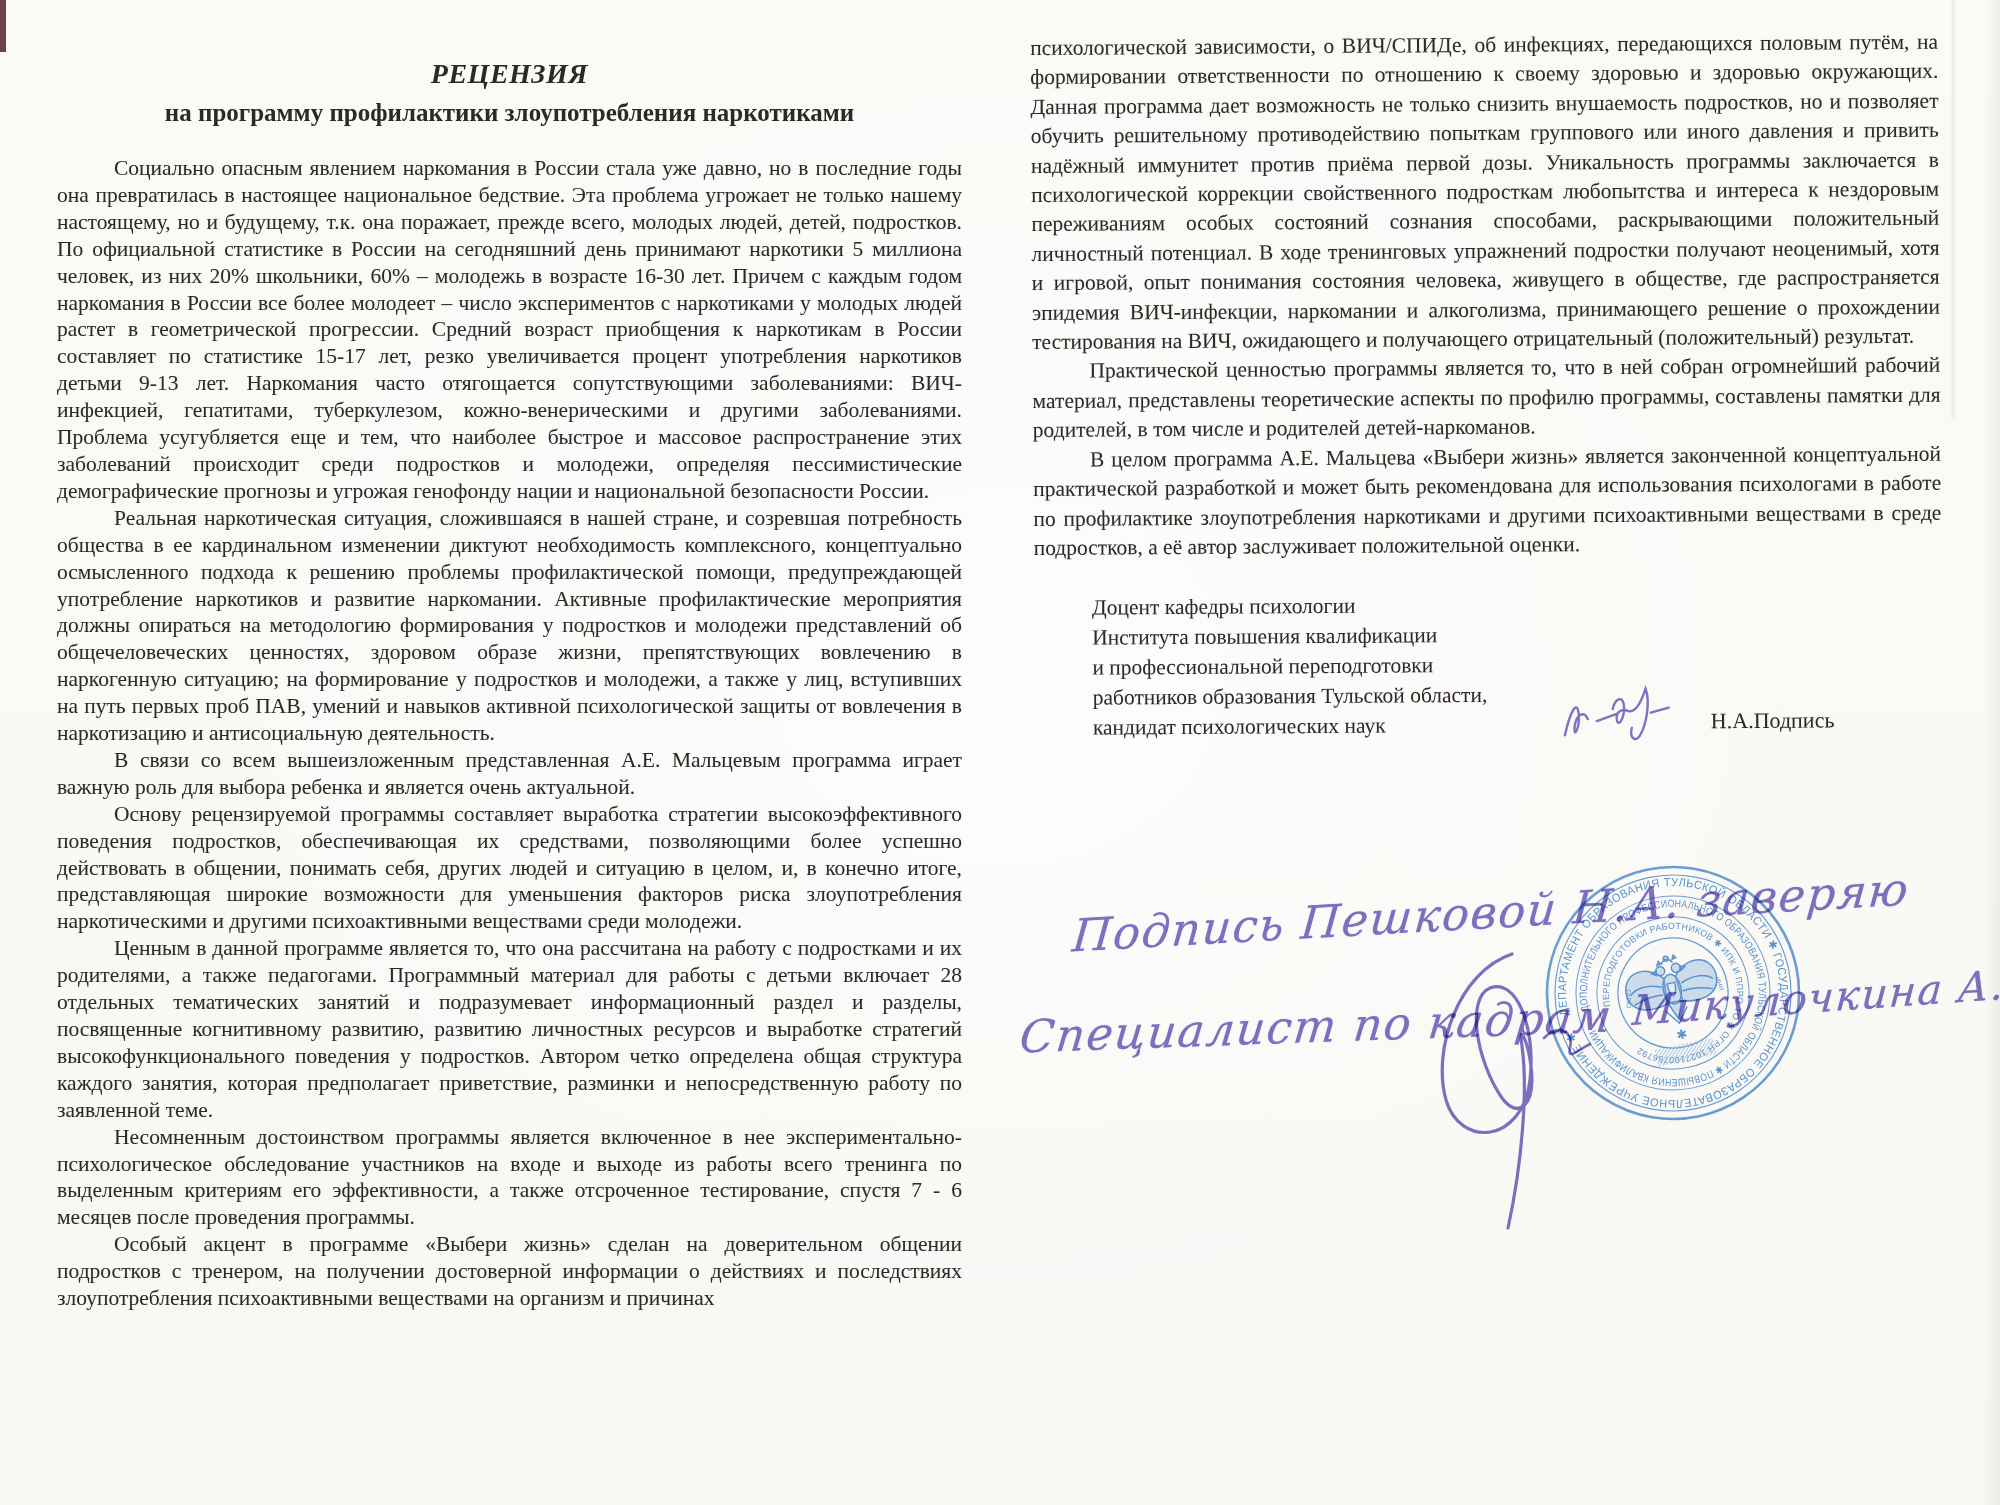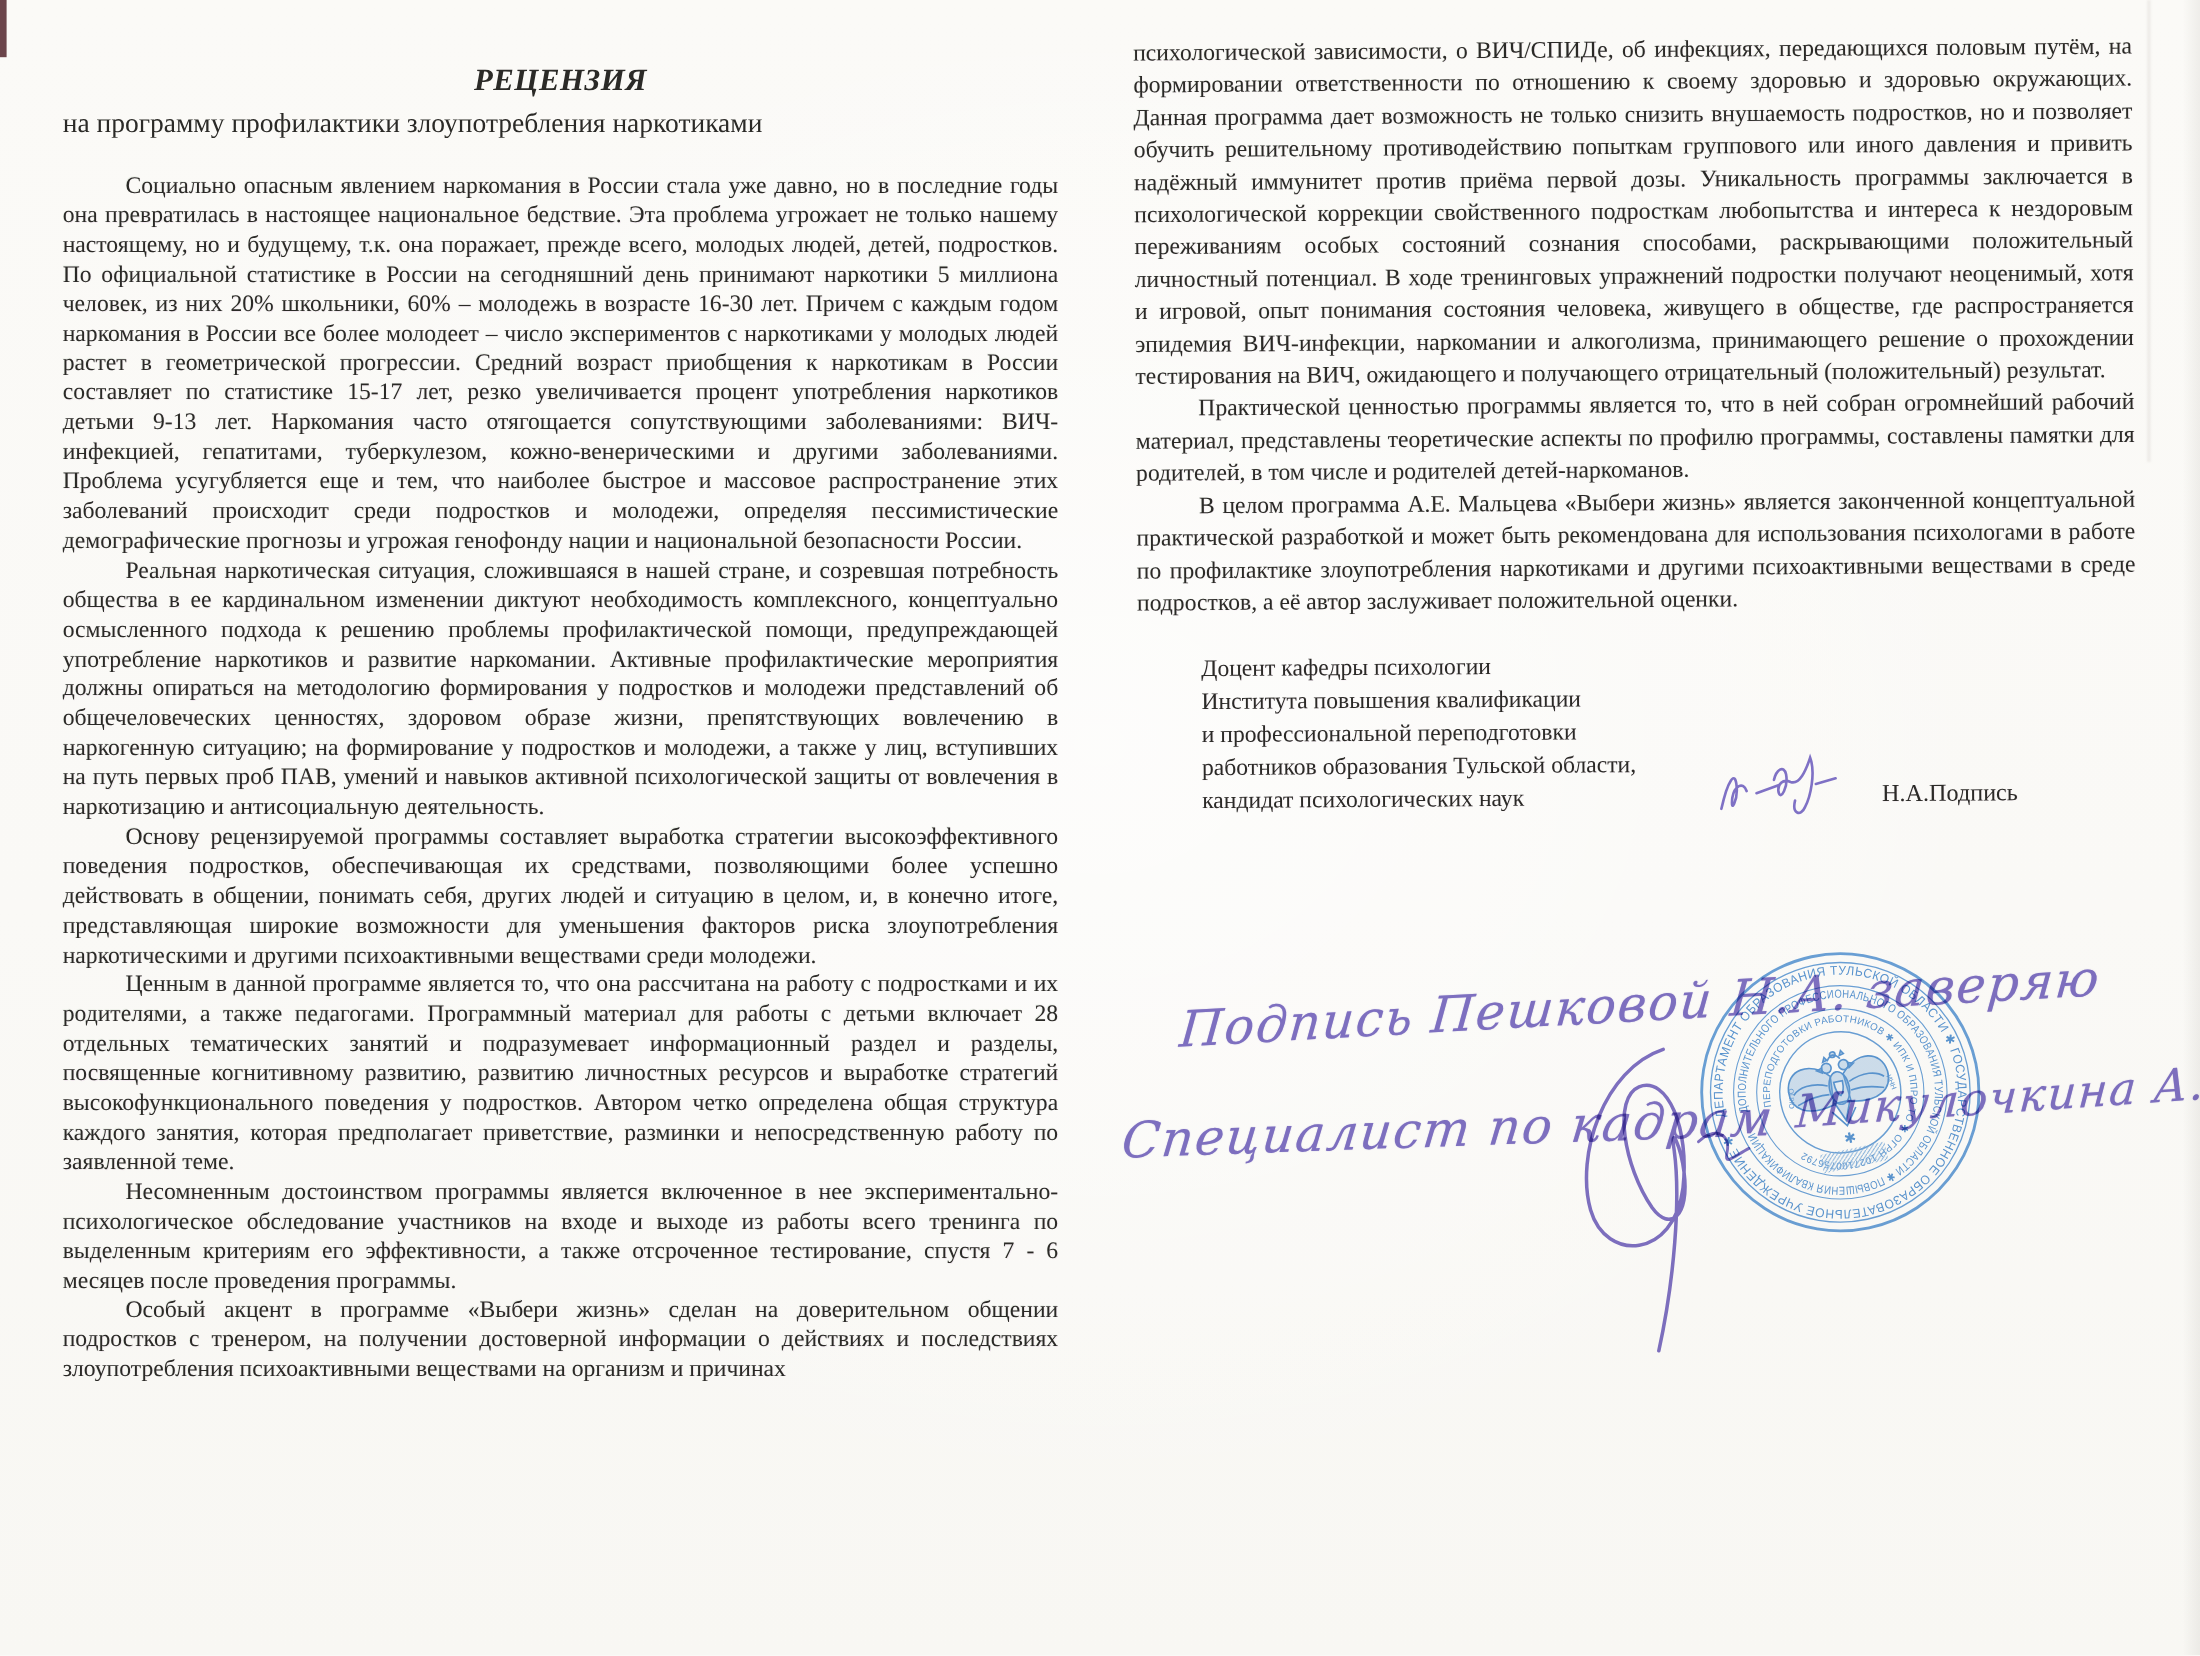--- a/index.html
+++ b/index.html
@@ -13,21 +13,21 @@
   }
   .edge-left{position:absolute;left:0;top:0;width:6px;height:52px;background:#54262e;opacity:.85;filter:blur(.6px);}
   .edge-right{position:absolute;right:0;top:0;width:16px;height:100%;background:linear-gradient(90deg,rgba(0,0,0,0) 0%,rgba(90,85,75,0.08) 100%);}
   .crease{position:absolute;left:1952px;top:0;width:3px;height:420px;background:rgba(120,110,100,0.10);filter:blur(1px);}
 
   .col{position:absolute;}
   .col-left{left:57px;top:58px;width:905px;}
   .col-right{left:1030px;top:34px;width:908px;transform:rotate(-0.4deg);transform-origin:top left;}
 
   .doc-title{font-size:28px;font-weight:bold;text-align:center;letter-spacing:.5px;margin:0 0 7px 0;font-style:italic;}
-  .doc-subtitle{font-size:25px;font-weight:normal;text-align:left;line-height:32px;margin:0 0 26px 0;}
+  .doc-subtitle{font-size:25px;font-weight:bold;text-align:center;line-height:32px;margin:0 0 26px 0;}
   .para{
     font-size:21.5px;line-height:26.9px;margin:0;
     text-align:justify;text-align-last:left;
     text-shadow:0.6px 0.3px 0 rgba(185,120,185,0.13), -0.6px -0.3px 0 rgba(110,165,110,0.11);
   }
   .col-right .para{line-height:29.4px;}
   .indent{text-indent:57px;}
   .gap-before{}
 
   .signoff{
@@ -62,20 +62,21 @@
   <div class="edge-right"></div>
   <div class="crease"></div>
 
   <section class="col col-left">
     <h1 class="doc-title">РЕЦЕНЗИЯ</h1>
     <div class="doc-subtitle">
       <div>на программу  профилактики злоупотребления  наркотиками</div>
     </div>
     <p class="para indent">Социально опасным явлением наркомания в России стала уже давно, но в последние годы она превратилась в настоящее национальное бедствие. Эта проблема угрожает не только нашему настоящему, но и будущему, т.к. она поражает, прежде всего, молодых людей, детей, подростков. По официальной статистике в России на сегодняшний день принимают наркотики 5 миллиона человек, из них 20% школьники, 60% – молодежь в возрасте 16-30 лет. Причем с каждым годом наркомания в России все более молодеет – число экспериментов с наркотиками у молодых людей растет в геометрической прогрессии. Средний возраст приобщения к наркотикам в России составляет по статистике 15-17 лет, резко увеличивается процент употребления наркотиков детьми 9-13 лет. Наркомания часто отягощается сопутствующими заболеваниями: ВИЧ-инфекцией, гепатитами, туберкулезом, кожно-венерическими и другими заболеваниями. Проблема усугубляется еще и тем, что наиболее быстрое и массовое распространение этих заболеваний происходит среди подростков и молодежи, определяя пессимистические демографические прогнозы и угрожая генофонду нации и национальной безопасности России.</p>
     <p class="para indent">Реальная наркотическая ситуация, сложившаяся в нашей стране, и созревшая потребность общества в ее кардинальном изменении диктуют необходимость комплексного, концептуально осмысленного подхода к решению проблемы профилактической помощи, предупреждающей употребление наркотиков и развитие наркомании. Активные профилактические мероприятия должны опираться на методологию формирования у подростков и молодежи представлений об общечеловеческих ценностях, здоровом образе жизни, препятствующих вовлечению в наркогенную ситуацию; на формирование у подростков и молодежи, а также у лиц, вступивших на путь первых проб ПАВ, умений и навыков активной психологической защиты от вовлечения в наркотизацию и антисоциальную деятельность.</p>
+    <p class="para indent">В связи со всем вышеизложенным представленная А.Е. Мальцевым программа играет важную роль для выбора ребенка и является очень актуальной.</p>
     <p class="para indent">Основу рецензируемой программы составляет выработка стратегии высокоэффективного поведения подростков, обеспечивающая их средствами, позволяющими более успешно действовать в общении, понимать себя, других людей и ситуацию в целом, и, в конечно итоге, представляющая широкие возможности для уменьшения факторов риска злоупотребления наркотическими и другими психоактивными веществами среди молодежи.</p>
     <p class="para indent">Ценным в данной программе является то, что она рассчитана на работу с подростками и их родителями, а также педагогами. Программный материал для работы с детьми включает 28 отдельных тематических занятий и подразумевает  информационный раздел и разделы, посвященные когнитивному развитию, развитию личностных ресурсов и выработке стратегий высокофункционального поведения у подростков. Автором четко определена общая структура каждого занятия, которая предполагает приветствие, разминки и непосредственную работу по заявленной теме.</p>
     <p class="para indent">Несомненным достоинством программы является включенное в нее экспериментально-психологическое обследование участников на входе и выходе из работы всего тренинга по выделенным критериям его эффективности, а также отсроченное тестирование, спустя 7 - 6 месяцев после проведения программы.</p>
     <p class="para indent gap-before">Особый акцент в программе «Выбери жизнь» сделан на доверительном общении подростков с тренером, на получении достоверной информации о действиях и последствиях  злоупотребления  психоактивными веществами на организм и причинах</p>
   </section>
 
   <section class="col col-right">
     <p class="para">психологической зависимости, о ВИЧ/СПИДе, об инфекциях, передающихся половым путём, на формировании ответственности по отношению к своему здоровью и здоровью окружающих. Данная программа дает возможность не только снизить внушаемость подростков, но и позволяет обучить решительному противодействию попыткам группового или иного давления и  привить надёжный иммунитет против приёма первой дозы. Уникальность программы заключается в психологической коррекции свойственного подросткам любопытства и интереса к нездоровым переживаниям особых состояний сознания способами, раскрывающими положительный личностный потенциал. В ходе тренинговых упражнений подростки получают неоценимый, хотя и игровой, опыт понимания состояния человека, живущего в обществе, где распространяется эпидемия ВИЧ-инфекции,  наркомании и алкоголизма, принимающего решение о прохождении тестирования на ВИЧ, ожидающего и получающего отрицательный (положительный) результат.</p>
     <p class="para indent">Практической ценностью программы является то, что в ней собран огромнейший рабочий материал, представлены теоретические аспекты по профилю программы, составлены памятки для родителей, в том числе и родителей детей-наркоманов.</p>
     <p class="para indent">В целом программа А.Е. Мальцева «Выбери жизнь» является законченной концептуальной практической разработкой и может быть рекомендована для использования психологами в работе по профилактике злоупотребления  наркотиками и другими  психоактивными   веществами в среде подростков, а её автор заслуживает положительной оценки.</p>

